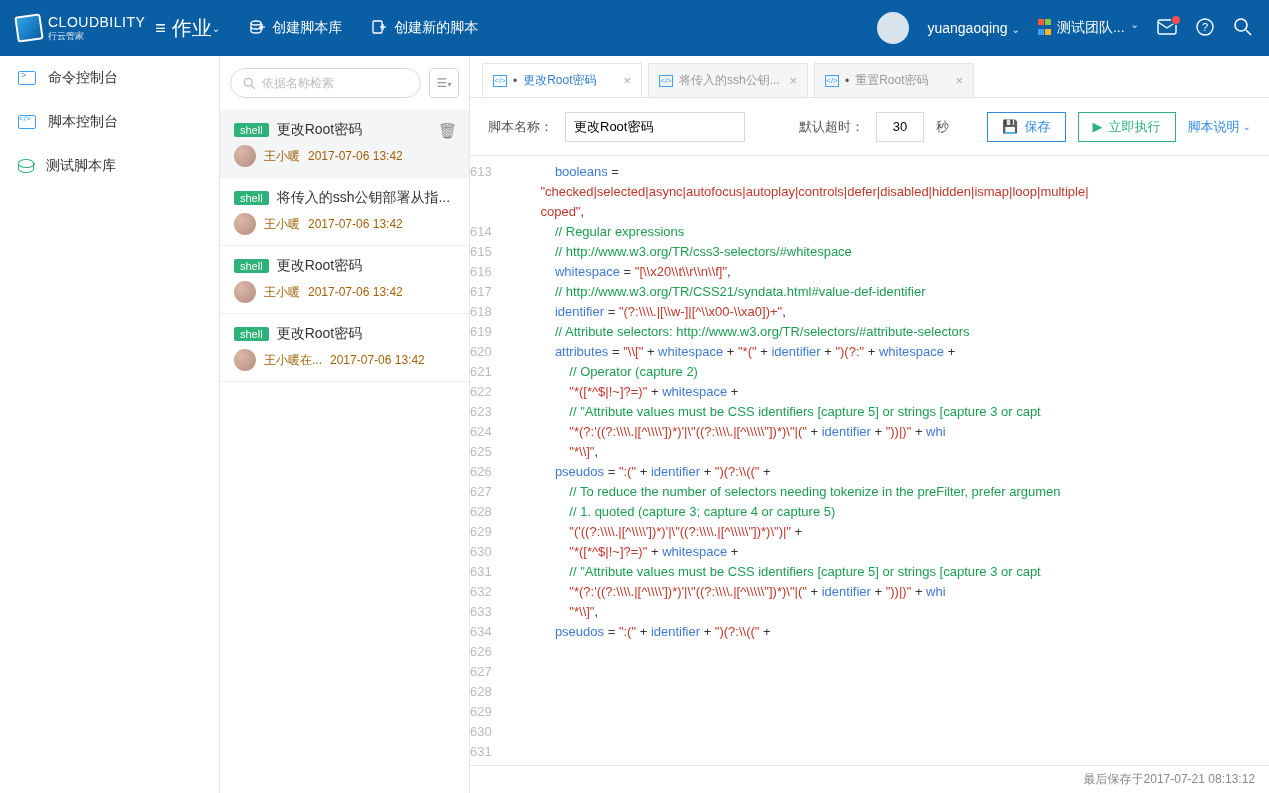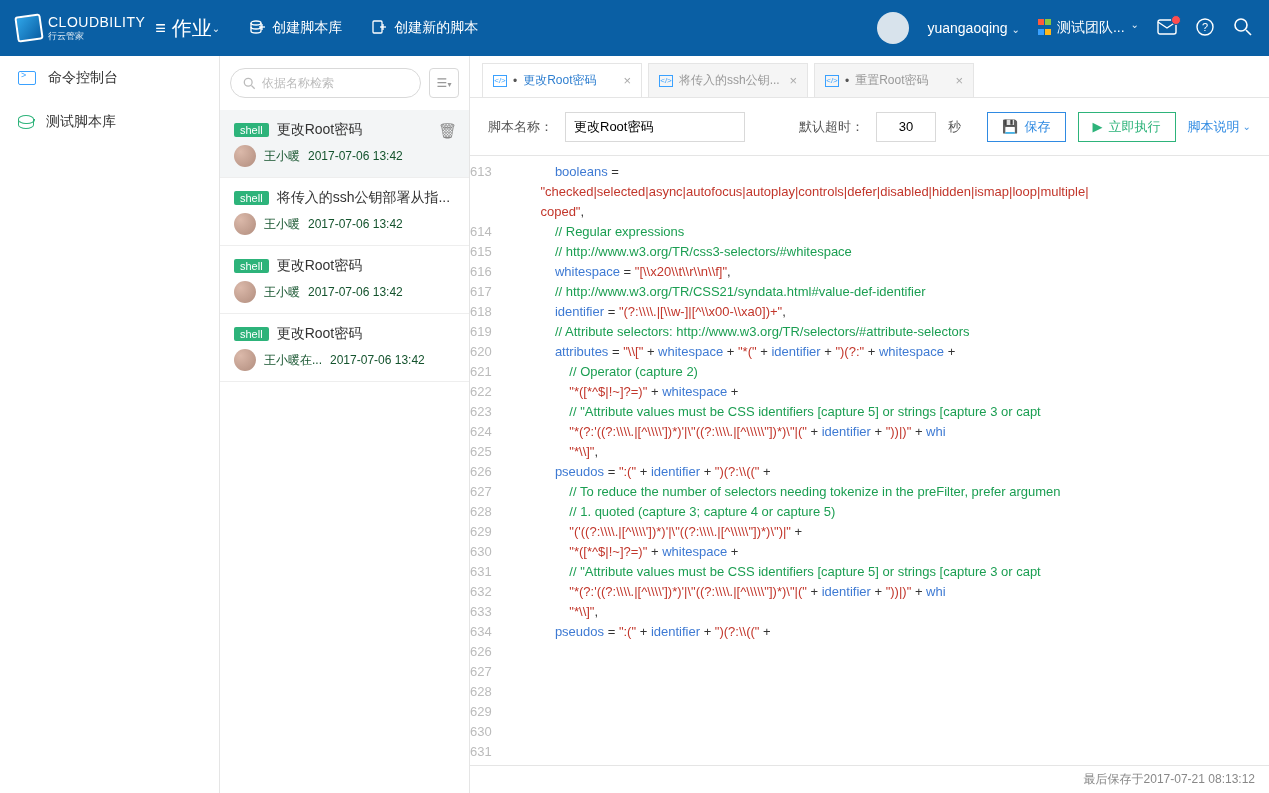--- a/index.html
+++ b/index.html
@@ -32,34 +32,34 @@
 .ic-db:before{content:"";position:absolute;left:-1.5px;right:-1.5px;top:3px;height:4px;border:1.5px solid #2db37a;border-top:none;border-radius:0 0 8px 8px/0 0 4px 4px}
 .midcol{width:250px;border-right:1px solid #e5e5e5;display:flex;flex-direction:column}
 .search-row{padding:12px 10px;display:flex;gap:8px;align-items:center}
 .search-box{flex:1;height:30px;border:1px solid #d9d9d9;border-radius:15px;display:flex;align-items:center;padding:0 12px;color:#bbb;font-size:12px;gap:6px}
 .filter-ic{width:30px;height:30px;border:1px solid #d9d9d9;border-radius:4px;display:flex;align-items:center;justify-content:center;color:#999;font-size:12px;cursor:pointer}
 .script-list{flex:1;overflow:auto}
 .script-item{padding:10px 14px;border-bottom:1px solid #eee;cursor:pointer;position:relative}
 .script-item.active{background:#f3f5f6}
 .badge{display:inline-block;background:#2db37a;color:#fff;font-size:11px;padding:1px 6px;border-radius:2px;margin-right:8px}
 .script-title{font-size:14px;color:#333;display:inline}
-.script-sub{display:flex;align-items:center;gap:8px;margin-top:6px;font-size:12px;color:#14532d}
+.script-sub{display:flex;align-items:center;gap:8px;margin-top:6px;font-size:12px;color:#a16207}
 .mini-avatar{width:22px;height:22px;border-radius:50%;background:radial-gradient(circle at 30% 30%,#dbb9aa,#b18d7e)}
 .del-ic{position:absolute;right:12px;top:12px;color:#888;font-size:15px;cursor:pointer}
 .main-area{flex:1;display:flex;flex-direction:column;min-width:0}
 .tabs{height:42px;display:flex;align-items:flex-end;border-bottom:1px solid #e5e5e5;padding:8px 12px 0;gap:6px}
 .tab{height:34px;min-width:160px;background:#f5f5f5;border:1px solid #e5e5e5;border-bottom:none;display:flex;align-items:center;padding:0 10px;font-size:12px;color:#999;gap:6px;cursor:pointer}
 .tab.active{background:#fff;color:#2f7fd0}
 .tab .dot{color:#555}
 .tab .x{margin-left:auto;color:#aaa;font-size:13px}
 .code-ic{width:14px;height:12px;border:1px solid #3aa1ff;display:inline-flex;align-items:center;justify-content:center;font-size:8px;color:#3aa1ff}
 .toolbar{height:58px;display:flex;align-items:center;gap:12px;padding:0 18px;border-bottom:1px solid #e5e5e5;font-size:13px;color:#555}
 .toolbar input[type=text]{height:30px;border:1px solid #d9d9d9;padding:0 8px;font-size:13px}
 .name-input{width:180px}
-.timeout-input{width:60px;text-align:center}
+.timeout-input{width:48px;text-align:center}
 .btn{height:30px;padding:0 14px;border:1px solid #2f8ae2;background:#fff;color:#2f8ae2;display:inline-flex;align-items:center;gap:6px;cursor:pointer;font-size:13px}
 .btn.green{border-color:#2db37a;color:#2db37a}
 .link{color:#2f8ae2;cursor:pointer;display:inline-flex;align-items:center;gap:3px}
 .spacer{flex:1}
 .code-area{flex:1;display:flex;overflow:auto;font-family:Consolas,Monaco,monospace;font-size:13px;background:#fff}
 .gutter{width:48px;text-align:left;padding:6px 8px 6px 0;color:#bbb;user-select:none;line-height:20px}
 .code{flex:1;padding:6px 8px;line-height:20px;white-space:pre;color:#333;overflow:hidden}
 .status{height:28px;border-top:1px solid #e5e5e5;display:flex;align-items:center;justify-content:flex-end;padding:0 14px;font-size:12px;color:#888}
 .c-blue{color:#3e7ad3}.c-green{color:#1b9e52}.c-red{color:#c2362b}
 </style>
@@ -134,20 +134,24 @@
         </svg>
     </span>
   </div>
 </div>
 
 <div class="layer">
   <div class="leftnav" id="leftnav">
       <div class="item">
         <span class="nav-ic ic-cmd"></span>
         <span>命令控制台</span>
+      </div>
+      <div class="item">
+        <span class="nav-ic ic-script"></span>
+        <span>脚本控制台</span>
       </div>
       <div class="item">
         <span class="nav-ic ic-db"></span>
         <span>测试脚本库</span>
       </div>
     </div>
 
   <div class="midcol">
     <div class="search-row">
       <div class="search-box">

